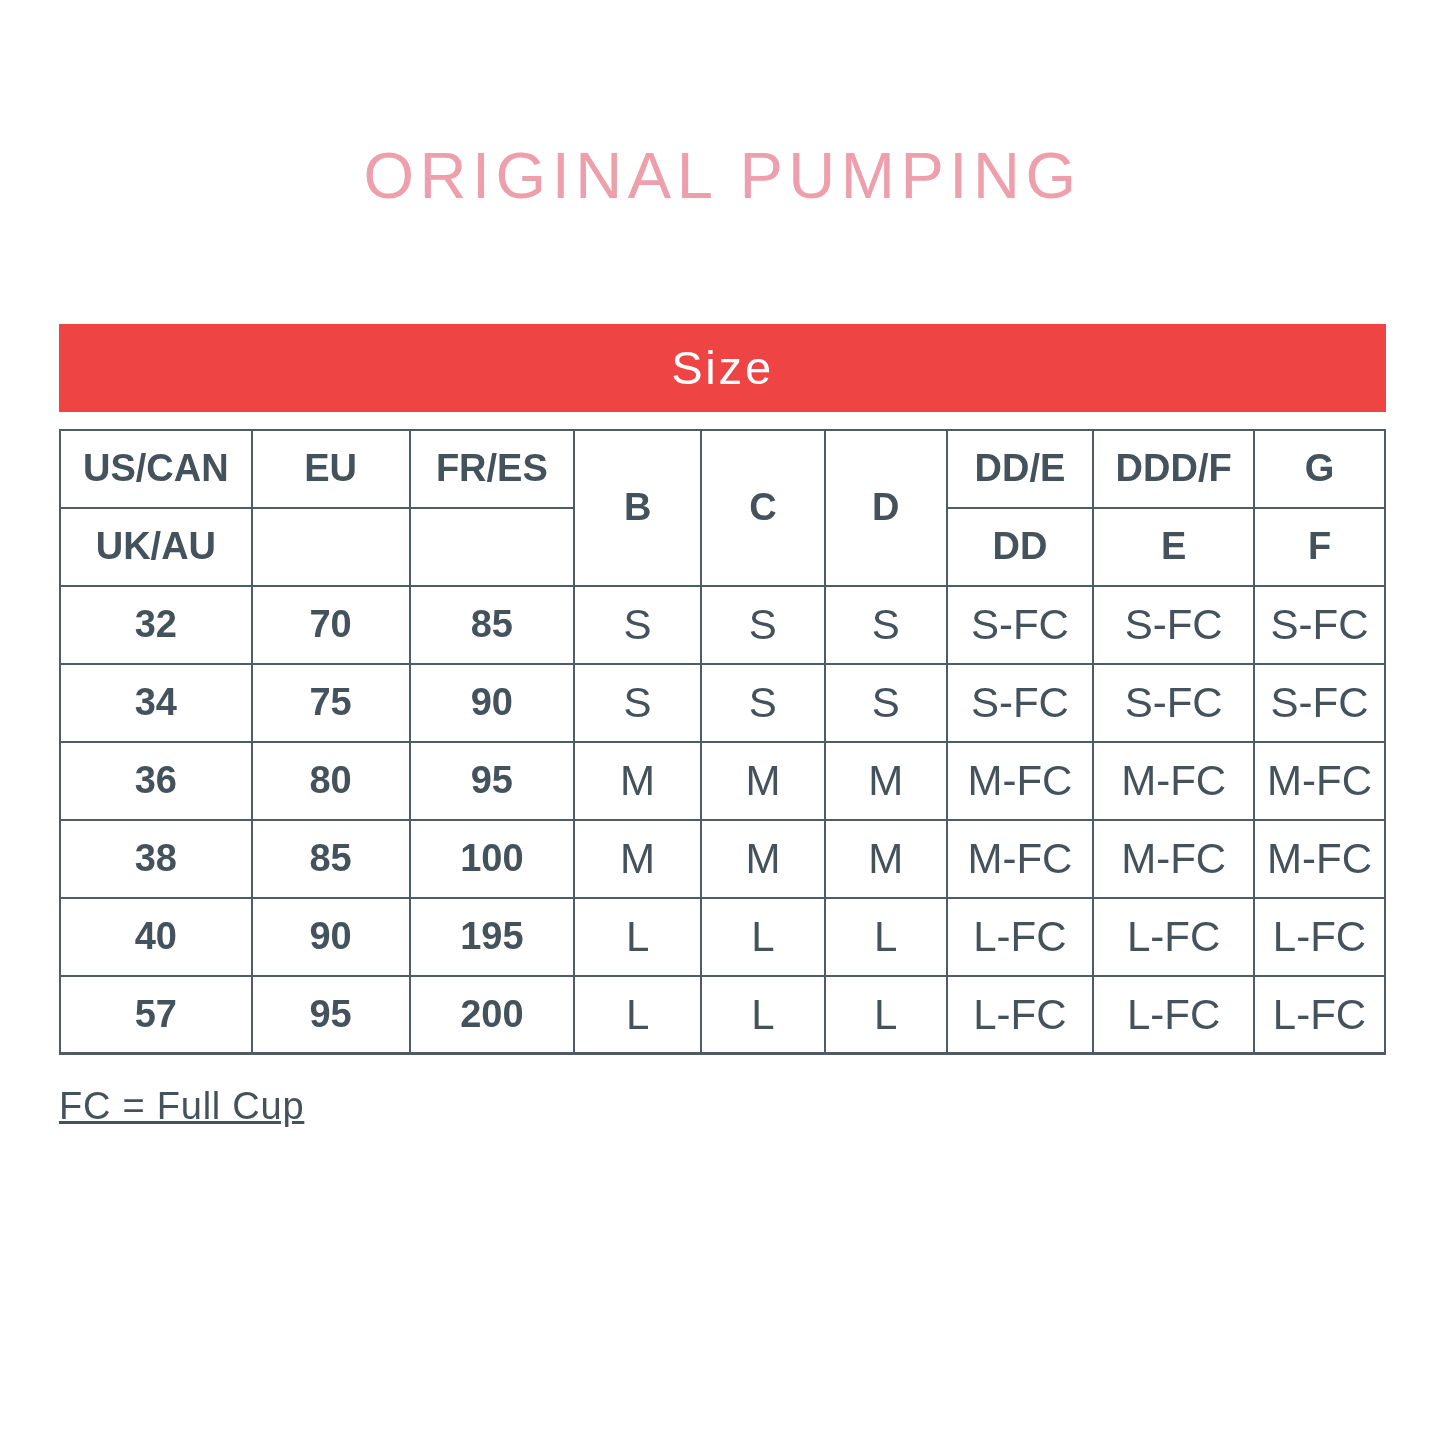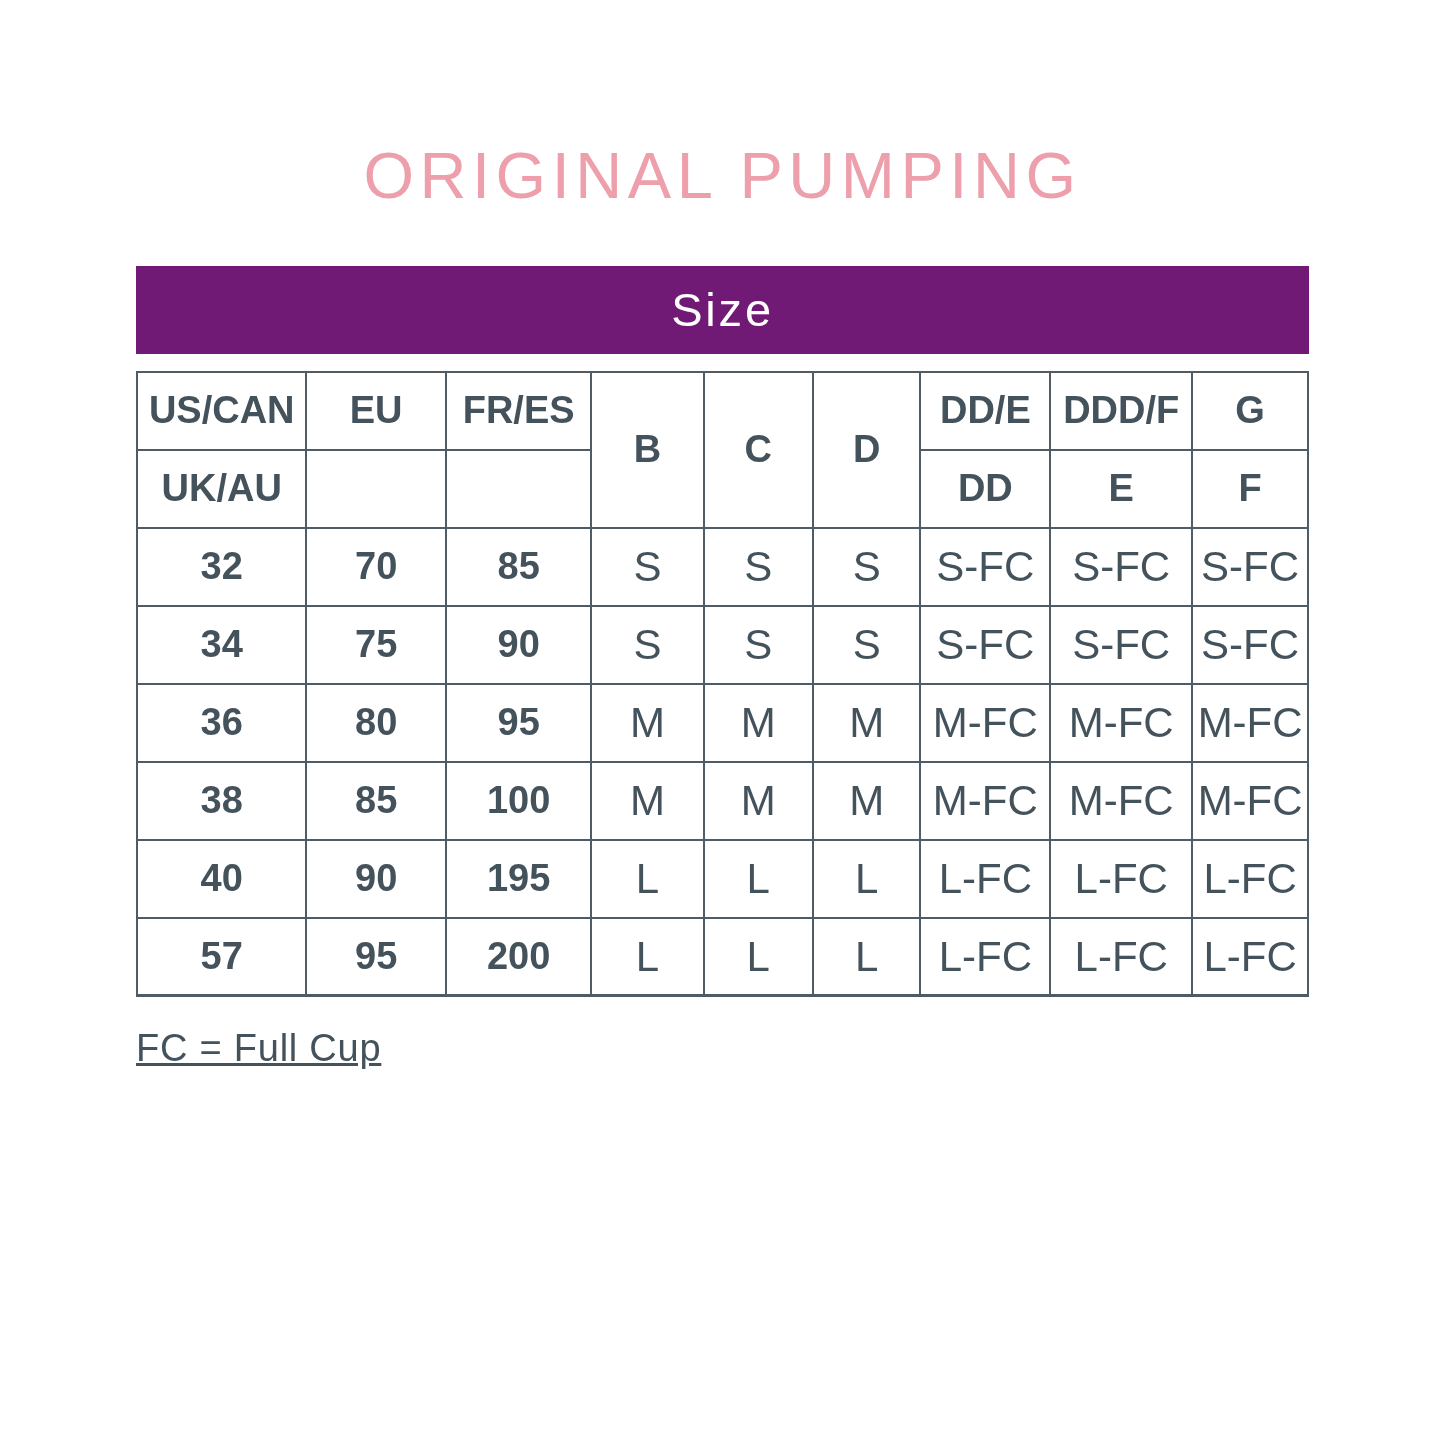--- a/index.html
+++ b/index.html
@@ -9,37 +9,37 @@
     background: #ffffff;
     font-family: "Liberation Sans", sans-serif;
     color: #44525c;
   }
   body {
     width: 1445px;
     height: 1445px;
     overflow: hidden;
   }
   .page {
-    width: 1173px;
+    width: 1327px;
     margin: 0 auto;
   }
   .title {
     padding-top: 86px;
     text-align: center;
     color: #ed9fac;
     font-size: 65px;
     font-weight: 300;
     letter-spacing: 0.085em;
     line-height: 1.42;
   }
   .title span { display: block; }
   .size-banner {
-    margin-top: 44px;
+    margin-top: 102px;
     height: 88px;
-    background: #701a75;
+    background: #ef4444;
     display: flex;
     align-items: center;
     justify-content: center;
   }
   .size-banner .label {
     color: #ffffff;
     font-size: 47px;
     font-weight: 300;
     letter-spacing: 0.06em;
   }

